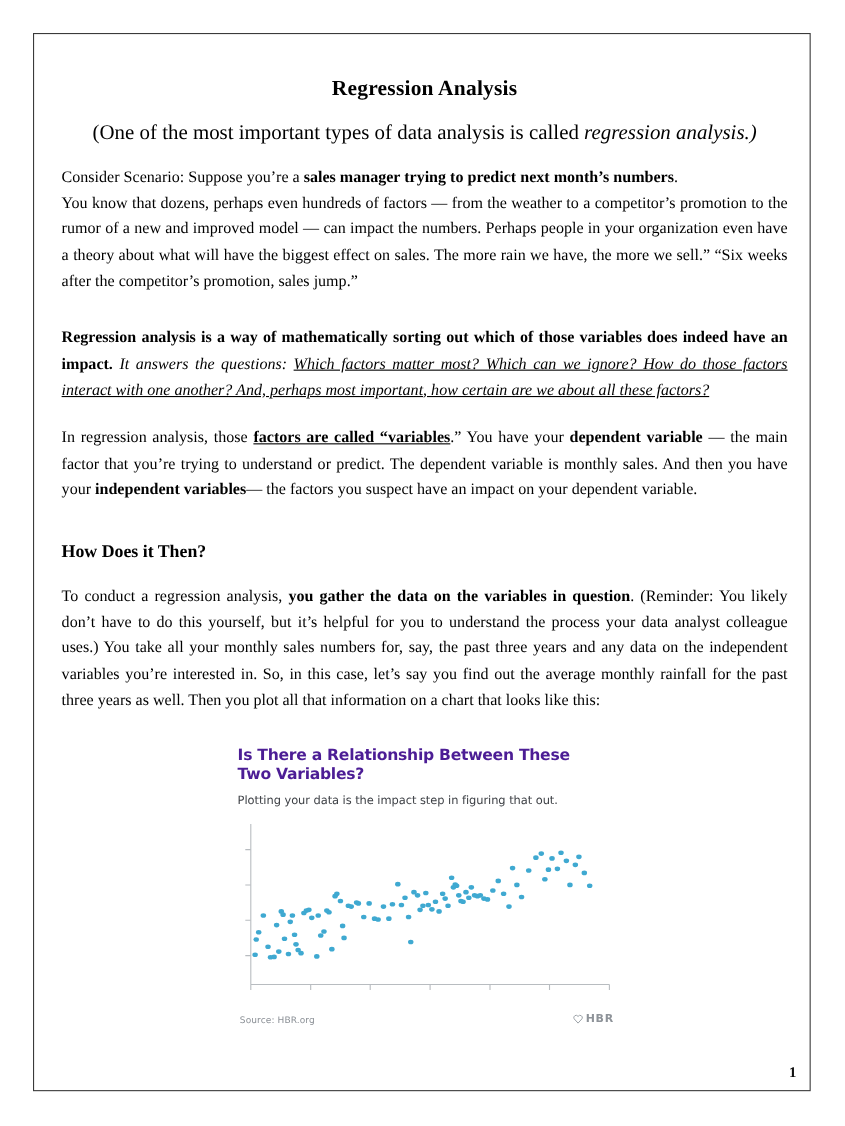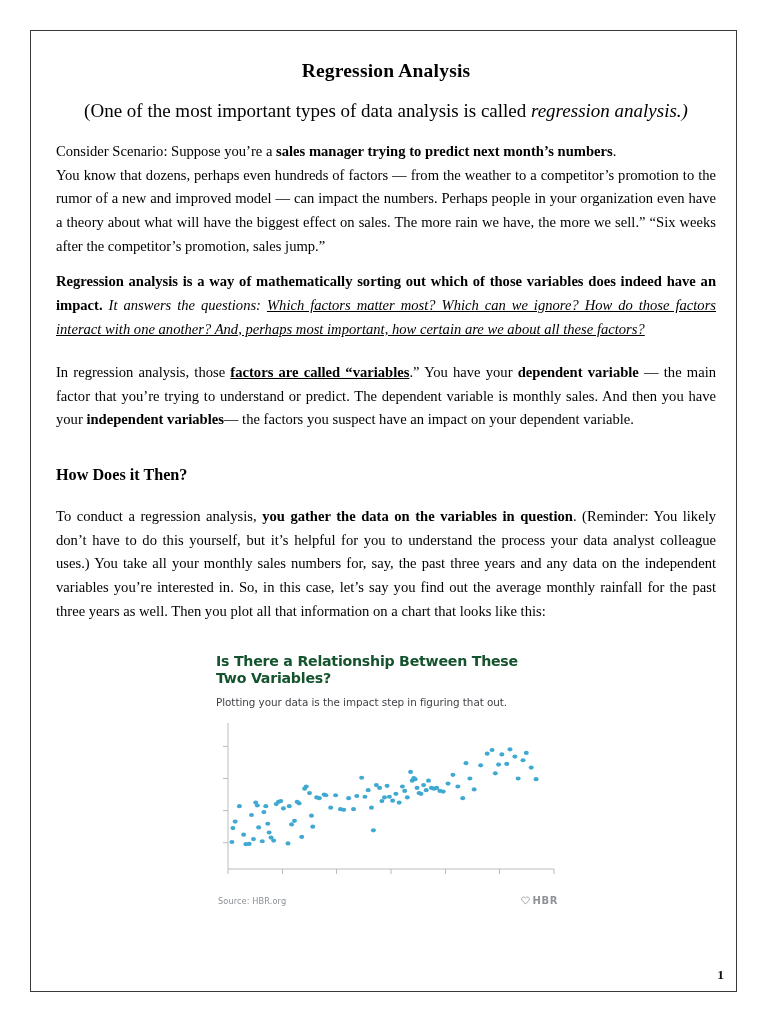--- a/index.html
+++ b/index.html
@@ -22,21 +22,21 @@
     width: 707px;
     height: 962px;
     border: 1.6px solid #3a3a3a;
     background: #ffffff;
     box-sizing: border-box;
   }
 
   #page-inner {
     position: absolute;
     left: 25px;
-    top: 14px;
+    top: 24px;
     width: 660px;
     height: 930px;
   }
 
   .doc-title {
     text-align: center;
     font-family: "Liberation Serif", serif;
     font-weight: bold;
     font-size: 19.5px;
     letter-spacing: 0.2px;
@@ -58,21 +58,21 @@
     text-align: justify;
     margin: 0;
   }
   .para b { font-weight: bold; }
   .para i { font-style: italic; }
   .para .bu { font-weight: bold; text-decoration: underline; }
   .para .iu { font-style: italic; text-decoration: underline; }
   .para .bi { font-weight: bold; }
 
   .p1 { margin-top: 16px; }
-  .p2 { margin-top: 12px; }
+  .p2 { margin-top: 28px; }
   .p3 { margin-top: 20px; }
 
   .section-head {
     font-size: 16.2px;
     font-weight: bold;
     margin-top: 34px;
   }
 
   .p4 { margin-top: 20px; }
 
@@ -81,21 +81,21 @@
     position: relative;
     margin: 30px 0 0 160px;
     width: 360px;
     height: 280px;
     font-family: "DejaVu Sans", sans-serif;
   }
 
   .chart-title {
     font-size: 14.2px;
     font-weight: bold;
-    color: #14532d;
+    color: #4c1d95;
     line-height: 1.18;
     letter-spacing: -0.25px;
     width: 310px;
   }
 
   .chart-sub {
     margin-top: 9px;
     font-size: 10.4px;
     color: #3c3f44;
     letter-spacing: -0.05px;

